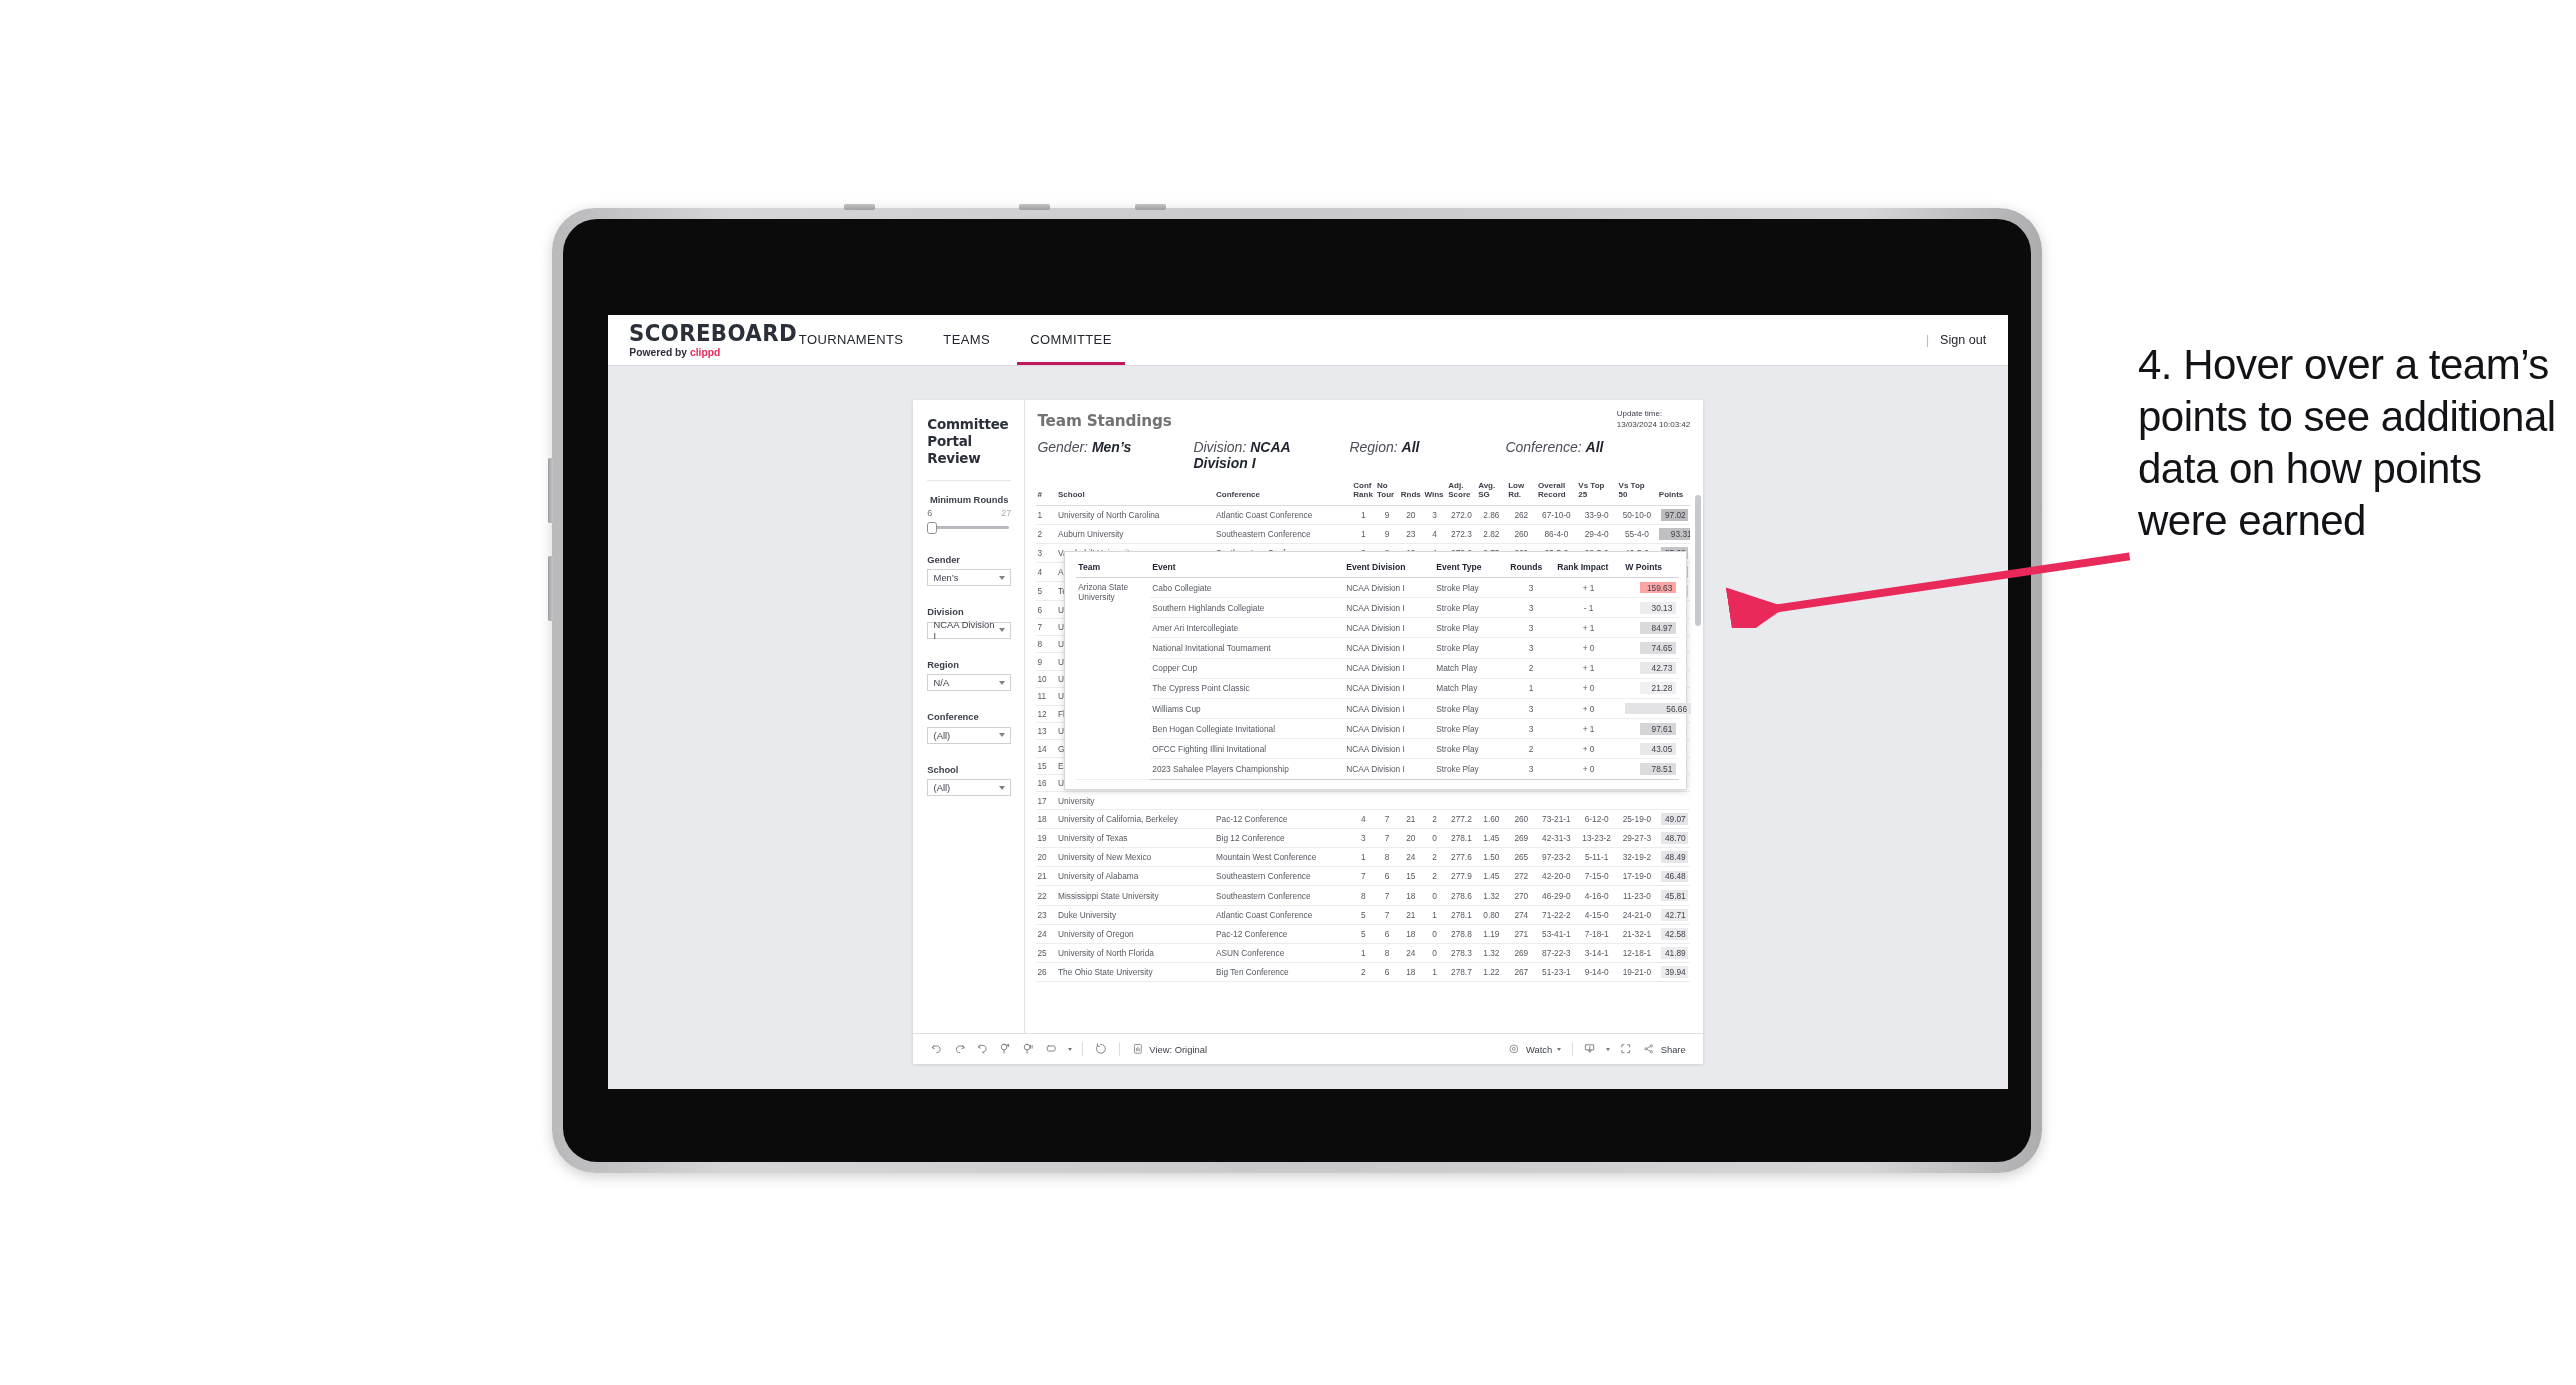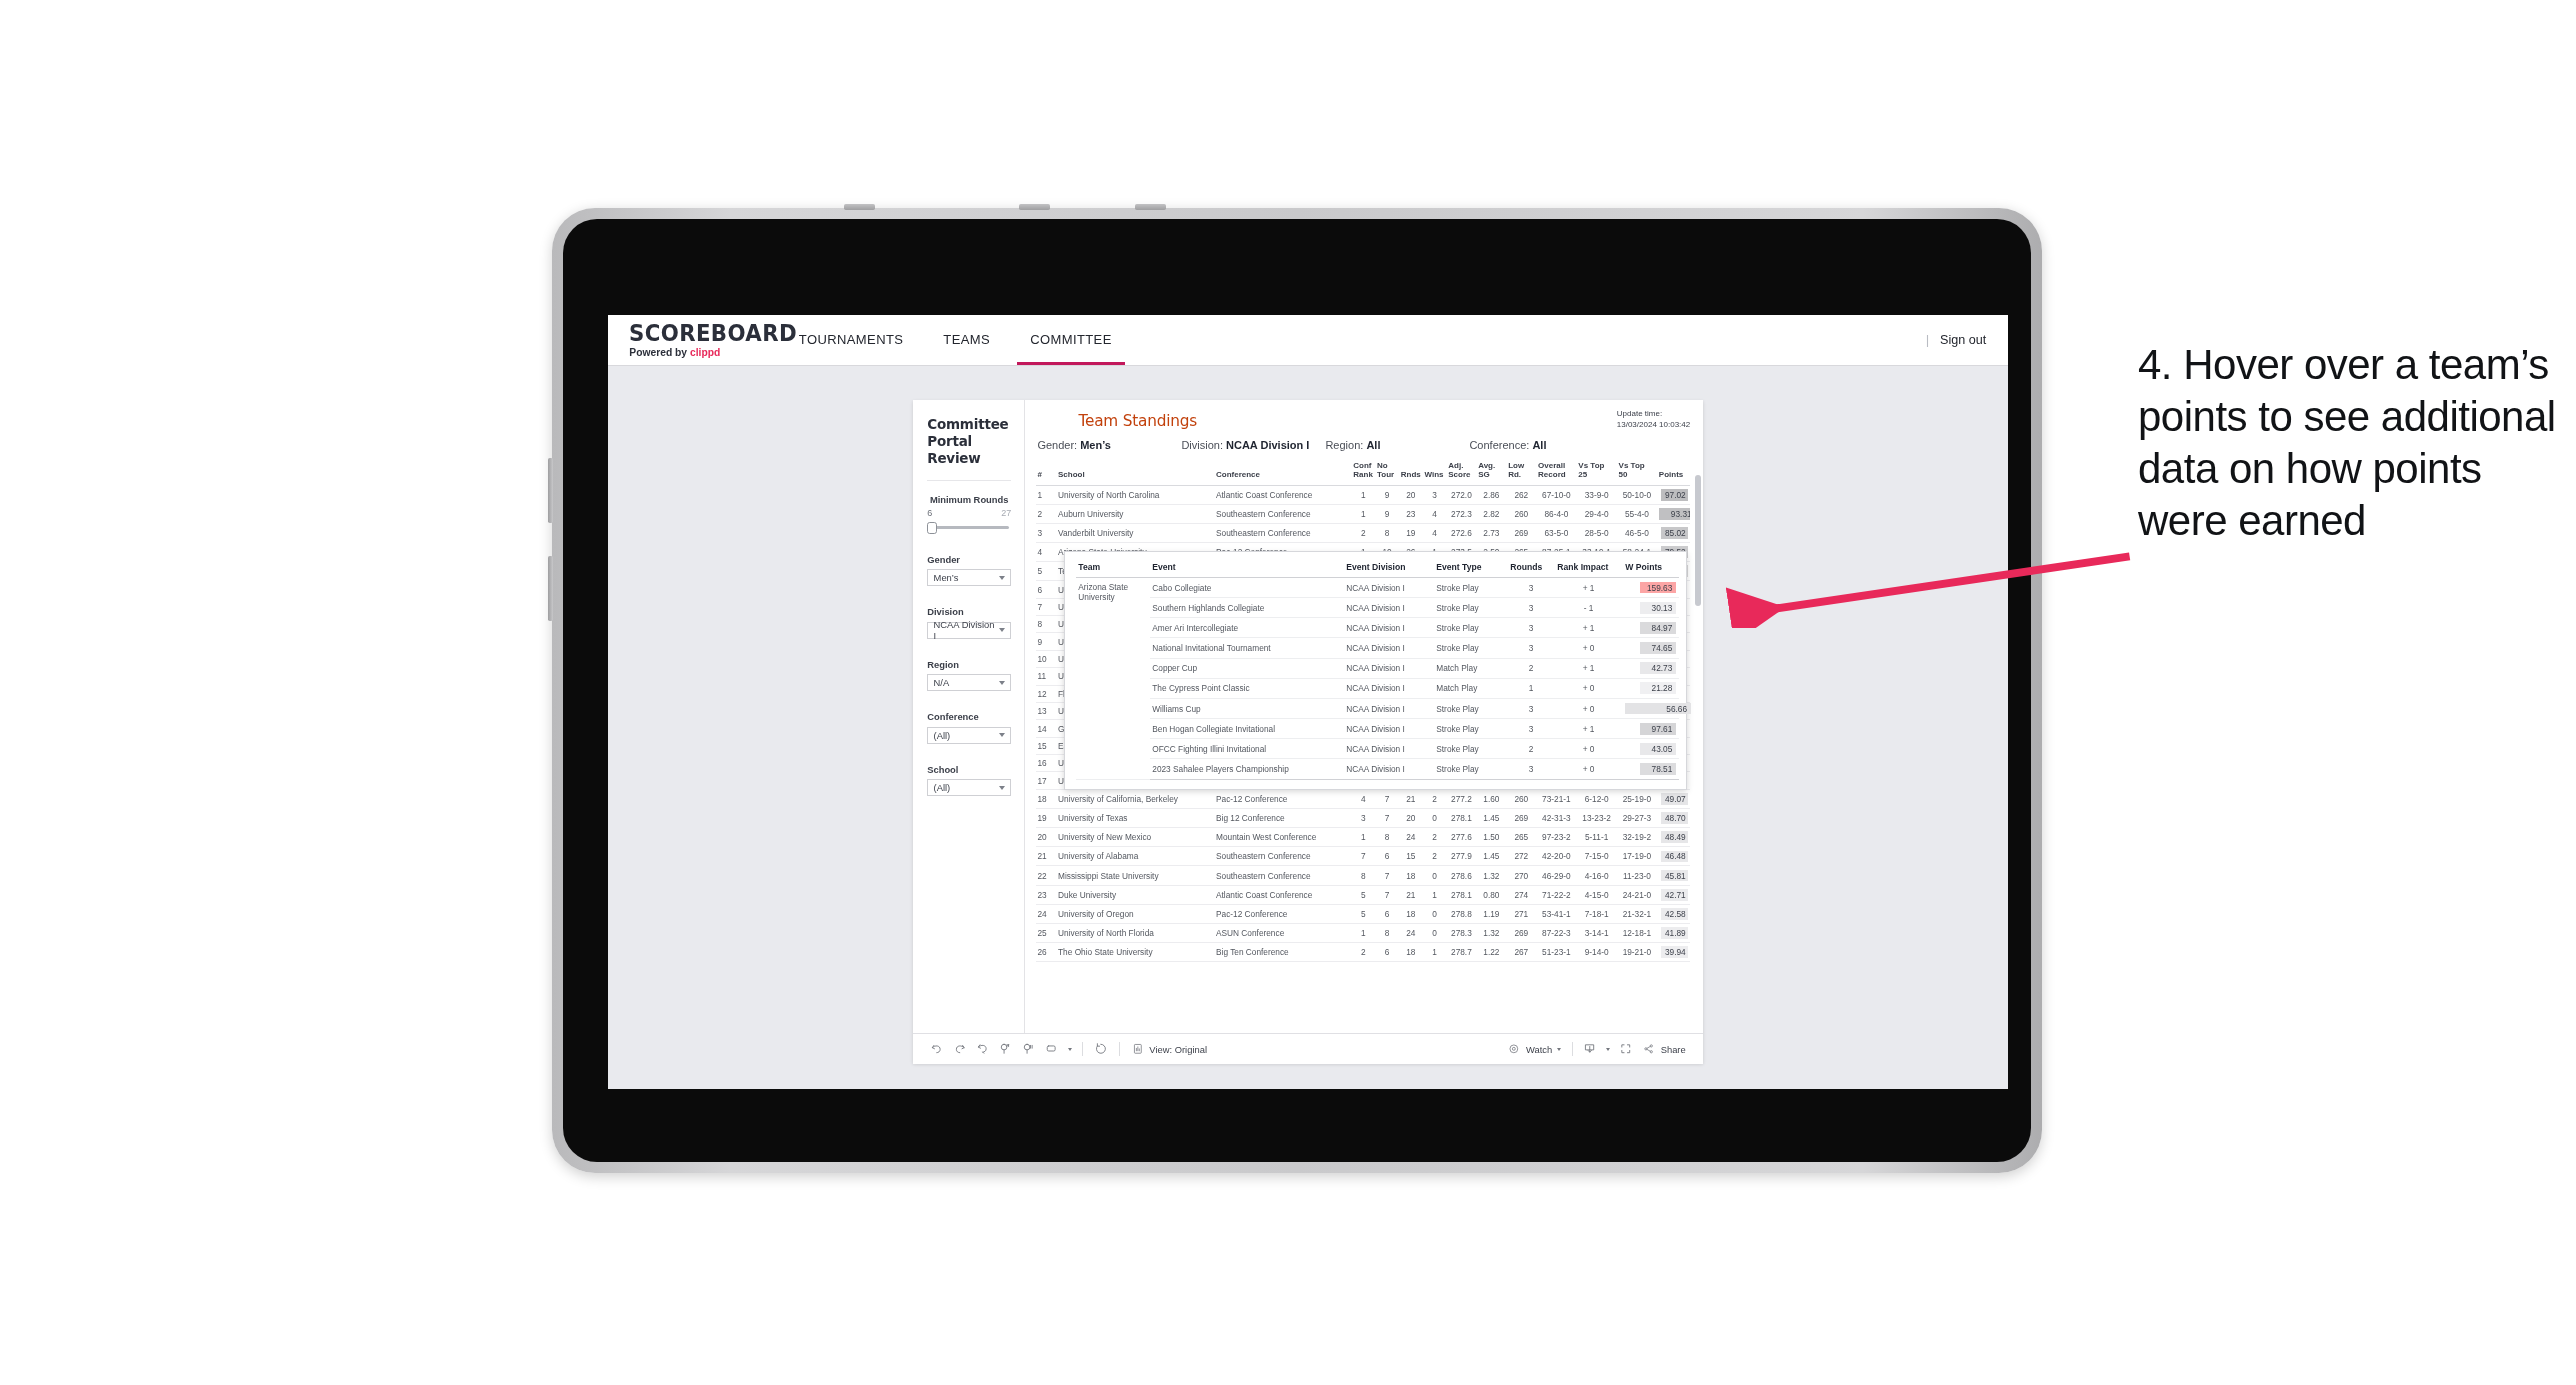--- a/index.html
+++ b/index.html
@@ -116,27 +116,27 @@
     margin-left:auto; width:0;height:0;
     border-left:3.6px solid transparent;border-right:3.6px solid transparent;
     border-top:4.5px solid #7c8089;
   }
 
   
   #pane { flex:1; min-width:0; display:flex; flex-direction:column; }
   #pane-head { padding: 12.6px 14.4px 7.2px 12.6px; position:relative; }
   #standings-title {
     font-family:"DejaVu Sans", sans-serif;
-    font-weight:400; font-size:15.3px; color:#c2410c; letter-spacing:-0.2px;margin-left:41px;
+    font-weight:700; font-size:15.3px; color:#737373; letter-spacing:-0.2px;
   }
   #update-time {
     position:absolute; right:12.6px; top:9px; text-align:left;
     font-size:8px; color:#3b3f49; line-height:1.35;
   }
-  #filter-summary { display:flex; gap:0; margin-top:9px; font-size:11px; color:#4a4e57; }
+  #filter-summary { display:flex; gap:12px; margin-top:9px; font-size:14px; color:#4a4e57;font-style:italic; }
   #filter-summary .fs { width:144px; }
   #filter-summary .fs b { color:#1f2430; font-weight:700; }
 
   
   #table-scroll { flex:1; min-height:0; overflow:hidden; position:relative; padding: 0 12.6px 0 10.8px; }
   table.standings { width:100%; border-collapse:collapse; table-layout:fixed; }
   table.standings th {
     font-size:8px; color:#3b3f49; font-weight:700; text-align:left;
     vertical-align:bottom; padding: 3.6px 1.8px 4.5px; border-bottom:0.9px solid #d9dade;
     line-height:1.12;

